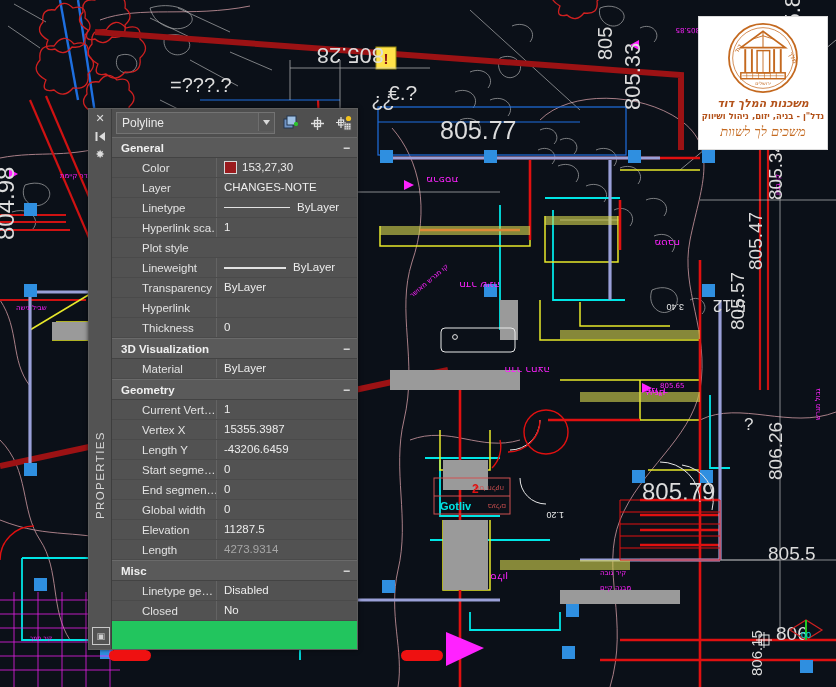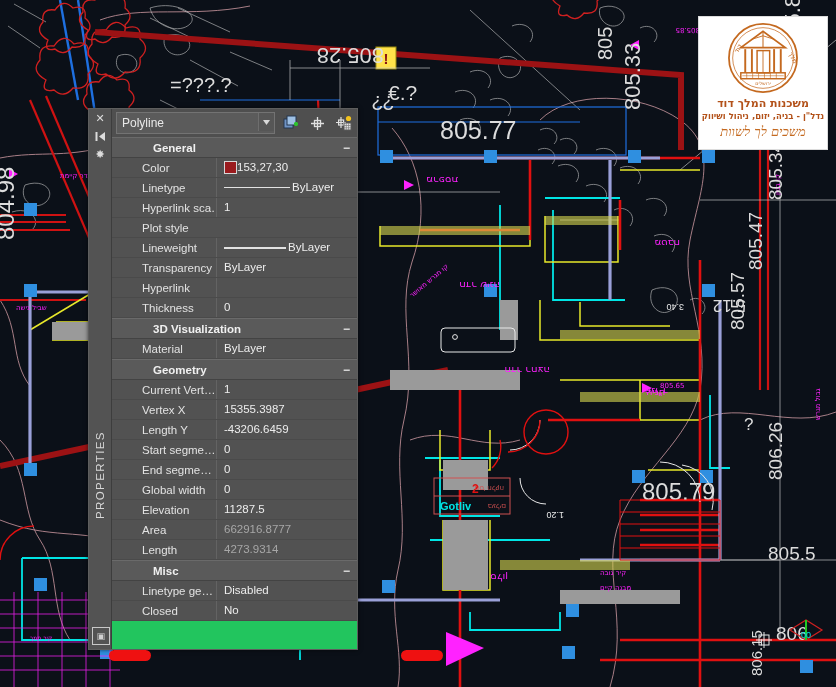--- a/index.html
+++ b/index.html
@@ -10,21 +10,21 @@
   #canvas-area{position:absolute;inset:0;background:#0b1018;}
   #cad-svg{position:absolute;inset:0;width:836px;height:687px;}
 
   
   #logo-box{position:absolute;left:698px;top:16px;width:130px;height:134px;
             background:#ffffff;border:1px solid #dcdcdc;z-index:30;
             display:flex;flex-direction:column;align-items:center;
             justify-content:flex-start;padding-top:4px;box-sizing:border-box;}
   #logo-seal{width:74px;height:74px;}
   .logo-l1{color:#b3521a;font-size:11px;font-weight:bold;margin-top:2px;
-           font-family:"DejaVu Sans",sans-serif;direction:rtl;}
+           font-family:"DejaVu Sans",sans-serif;direction:rtl;font-style:italic;}
   .logo-l2{color:#b3521a;font-size:8.5px;font-weight:bold;margin-top:1px;
            font-family:"DejaVu Sans",sans-serif;direction:rtl;}
   .logo-l3{color:#c4691f;font-size:13px;margin-top:3px;font-style:italic;
            font-family:"DejaVu Serif",serif;direction:rtl;}
 
   
   #properties-palette{position:absolute;left:88px;top:108px;width:268px;height:540px;
       background:#4a4a4a;border:1px solid #5e5e5e;display:flex;z-index:40;
       box-shadow:0 0 4px rgba(0,0,0,.6);}
 
@@ -53,30 +53,30 @@
   #object-type-arrow{width:15px;height:18px;background:#565656;border-left:1px solid #6e6e6e;
       position:absolute;right:0;top:0;display:flex;align-items:center;justify-content:center;}
   .hdr-btn{width:20px;height:20px;display:flex;align-items:center;
       justify-content:center;}
 
   #palette-scroll{flex:1;overflow:hidden;position:relative;}
 
   .section-header{background:#5a5a5a;height:19px;display:flex;align-items:center;
       justify-content:space-between;padding:0 7px 0 9px;
       border-top:1px solid #6a6a6a;border-bottom:1px solid #434343;}
-  .section-title{color:#f0f0f0;font-size:11.5px;font-weight:bold;margin-left:32px;}
+  .section-title{color:#f0f0f0;font-size:11.5px;font-weight:bold;}
   .section-toggle{color:#e0e0e0;font-size:12px;line-height:8px;font-weight:bold;}
 
   .prop-row{height:19px;display:flex;align-items:center;
       border-bottom:1px solid #4a4a4a;background:#525252;}
   .prop-label{width:104px;flex:0 0 104px;color:#e2e2e2;font-size:11.5px;
       padding-left:30px;box-sizing:border-box;white-space:nowrap;overflow:hidden;}
   .prop-value{flex:1;color:#ededed;font-size:11.5px;padding-left:7px;
       border-left:1px solid #636363;height:19px;line-height:19px;
-      white-space:nowrap;overflow:hidden;display:flex;align-items:center;}
+      white-space:nowrap;overflow:hidden;display:flex;align-items:center;gap:5px;}
   .prop-value.dim{color:#a7a7a7;}
   .swatch{width:11px;height:11px;background:#9a1b1e;border:1px solid #d8d8d8;
       display:inline-block;flex:0 0 11px;}
   .lt-dash{display:inline-block;width:66px;height:1px;background:#e2e2e2;
       margin-right:2px;flex:0 0 66px;}
   .lw-dash{display:inline-block;width:62px;height:2px;background:#e2e2e2;
       margin-right:2px;flex:0 0 62px;}
 
   
   .mark-red{position:absolute;height:11px;background:#ef1111;border-radius:6px;z-index:5;}
@@ -525,20 +525,26 @@
           <span class="section-toggle">−</span>
         </div>
         <div class="prop-row">
           <div class="prop-label">Color</div>
           <div class="prop-value">
             <span class="swatch" style="background: rgb(154, 27, 30);"></span>
             <span>153,27,30</span>
           </div>
         </div>
         <div class="prop-row">
+          <div class="prop-label">Layer</div>
+          <div class="prop-value">
+            <span>CHANGES-NOTE</span>
+          </div>
+        </div>
+        <div class="prop-row">
           <div class="prop-label">Linetype</div>
           <div class="prop-value">
             <span class="lt-dash"></span>
             <span>ByLayer</span>
           </div>
         </div>
         <div class="prop-row">
           <div class="prop-label">Hyperlink sca…</div>
           <div class="prop-value">
             <span>1</span>
@@ -604,41 +610,35 @@
             <span>-43206.6459</span>
           </div>
         </div>
         <div class="prop-row">
           <div class="prop-label">Start  segme…</div>
           <div class="prop-value">
             <span>0</span>
           </div>
         </div>
         <div class="prop-row">
-          <div class="prop-label">End  segme…</div>
+          <div class="prop-label">End  segmen…</div>
           <div class="prop-value">
             <span>0</span>
           </div>
         </div>
         <div class="prop-row">
           <div class="prop-label">Global width</div>
           <div class="prop-value">
             <span>0</span>
           </div>
         </div>
         <div class="prop-row">
           <div class="prop-label">Elevation</div>
           <div class="prop-value">
             <span>11287.5</span>
-          </div>
-        </div>
-        <div class="prop-row">
-          <div class="prop-label">Area</div>
-          <div class="prop-value dim">
-            <span>662916.8777</span>
           </div>
         </div>
         <div class="prop-row">
           <div class="prop-label">Length</div>
           <div class="prop-value dim">
             <span>4273.9314</span>
           </div>
         </div>
         <div class="section-header">
           <span class="section-title">Misc</span>

